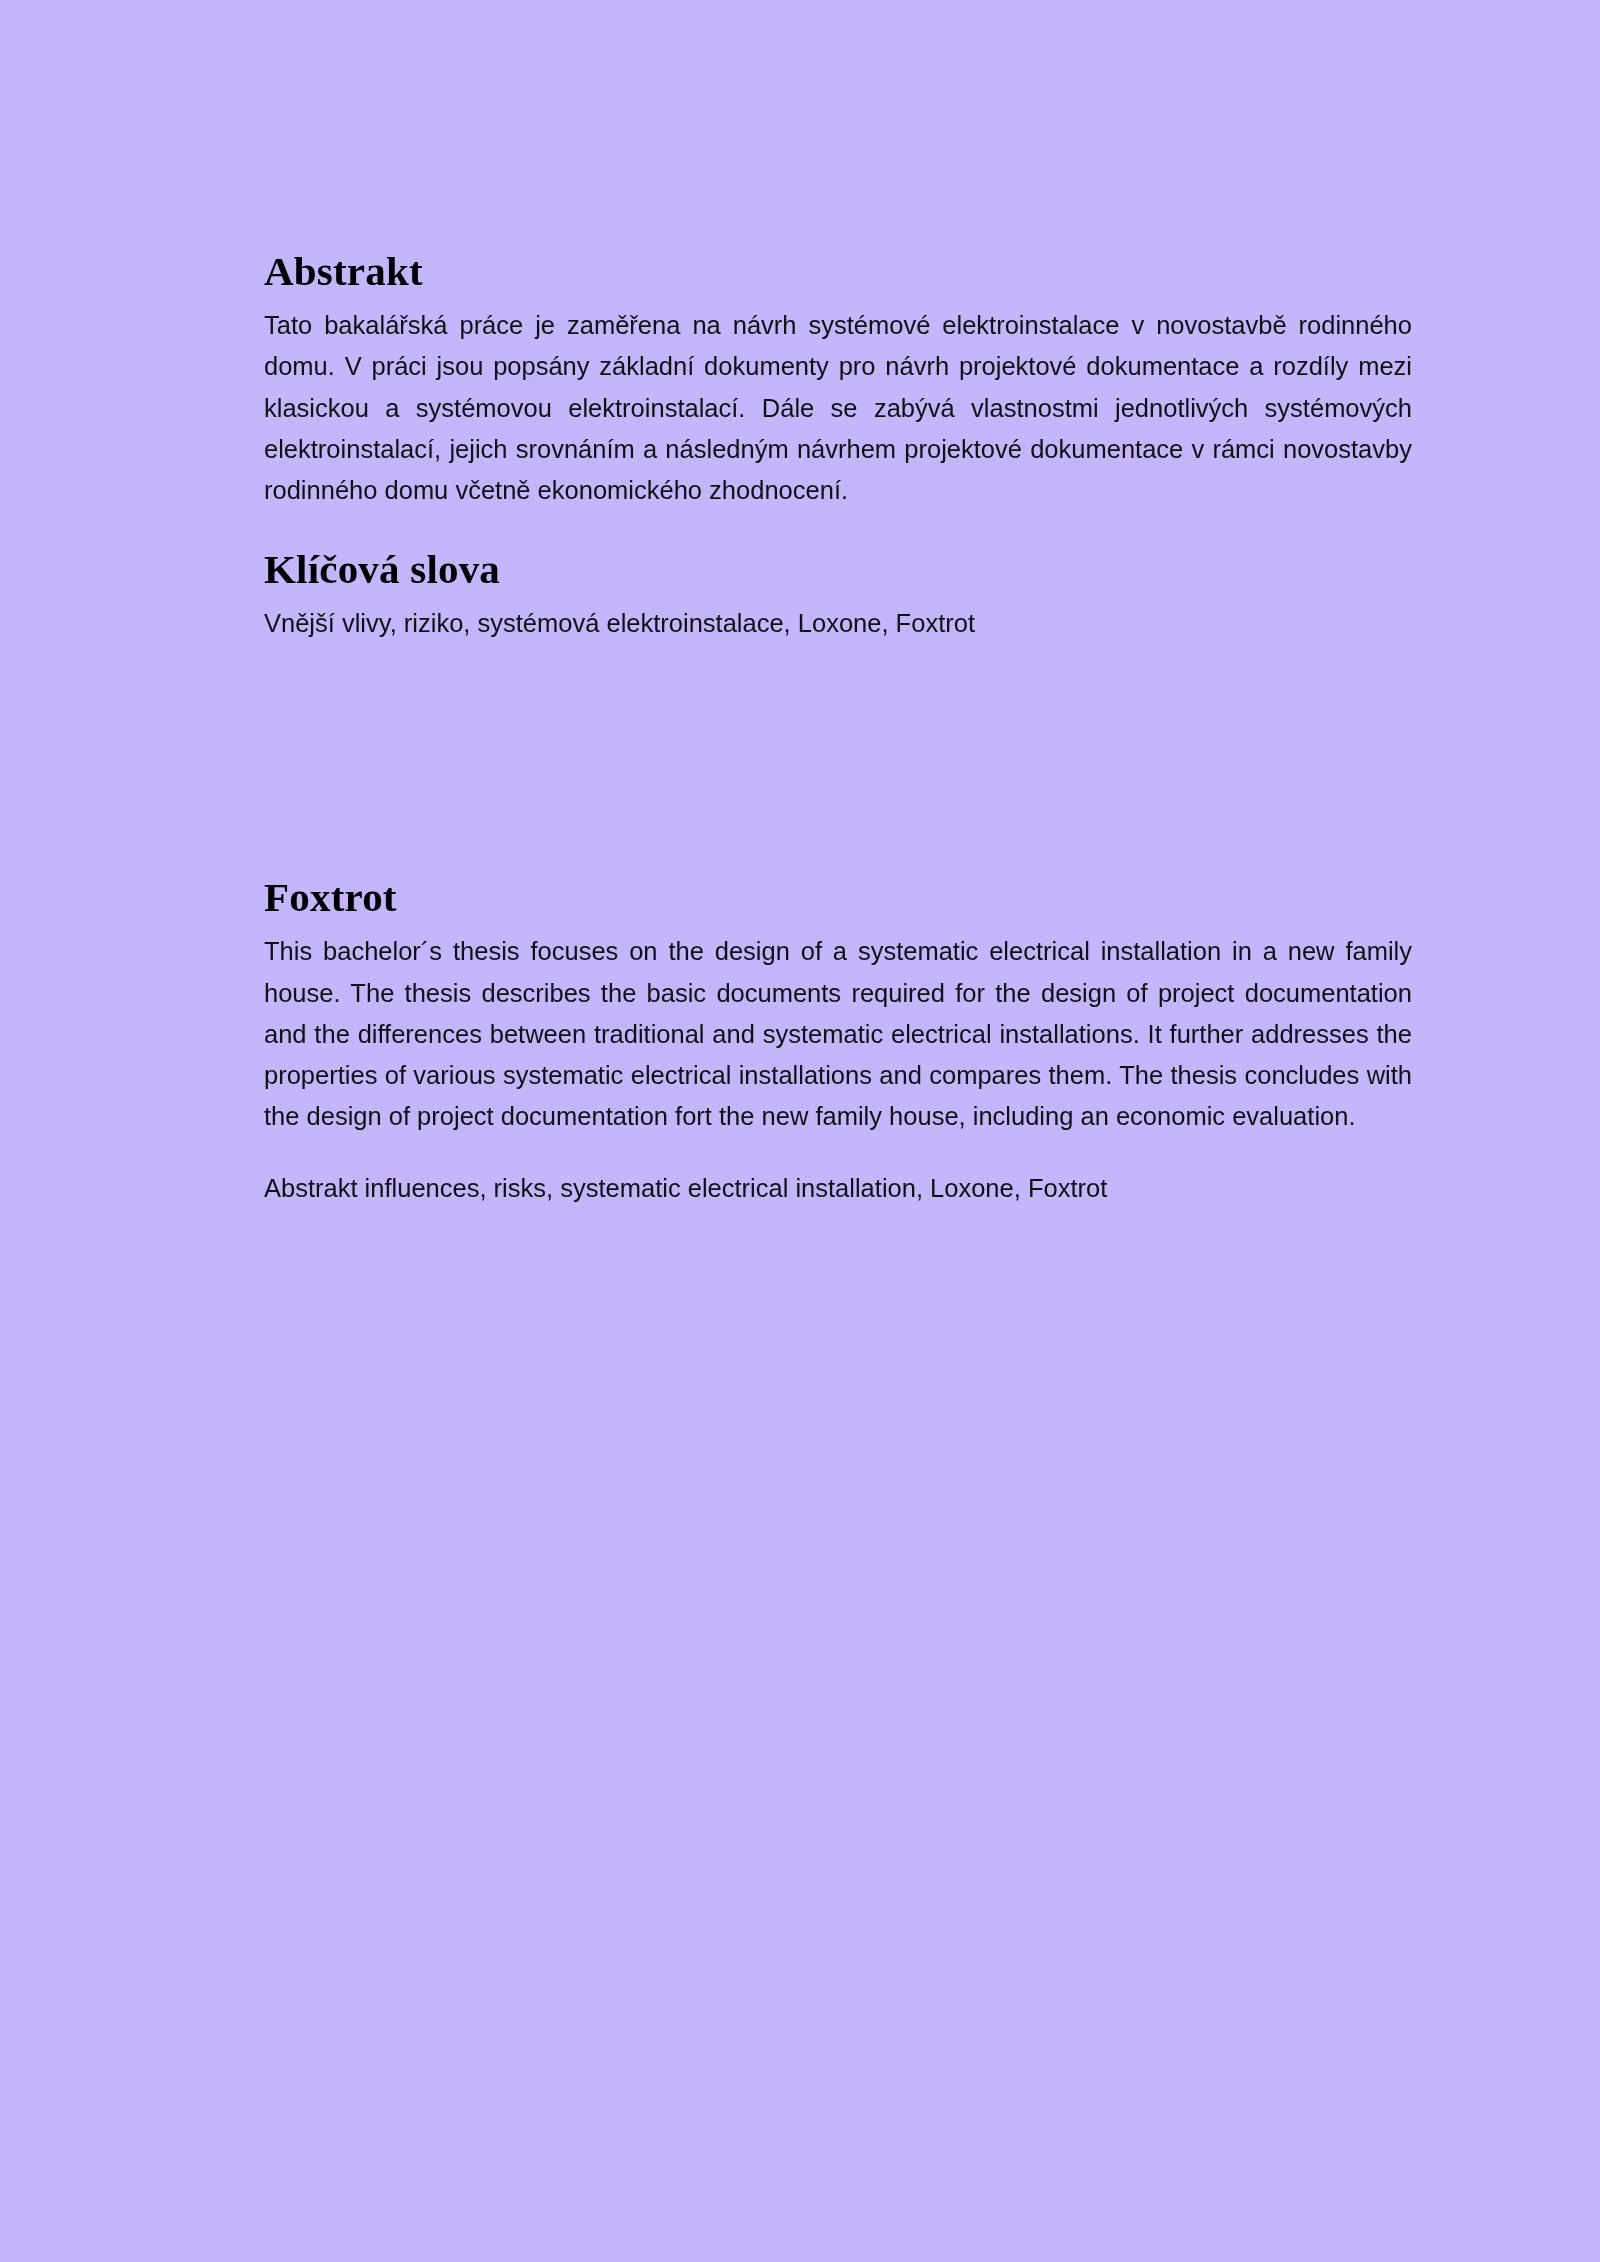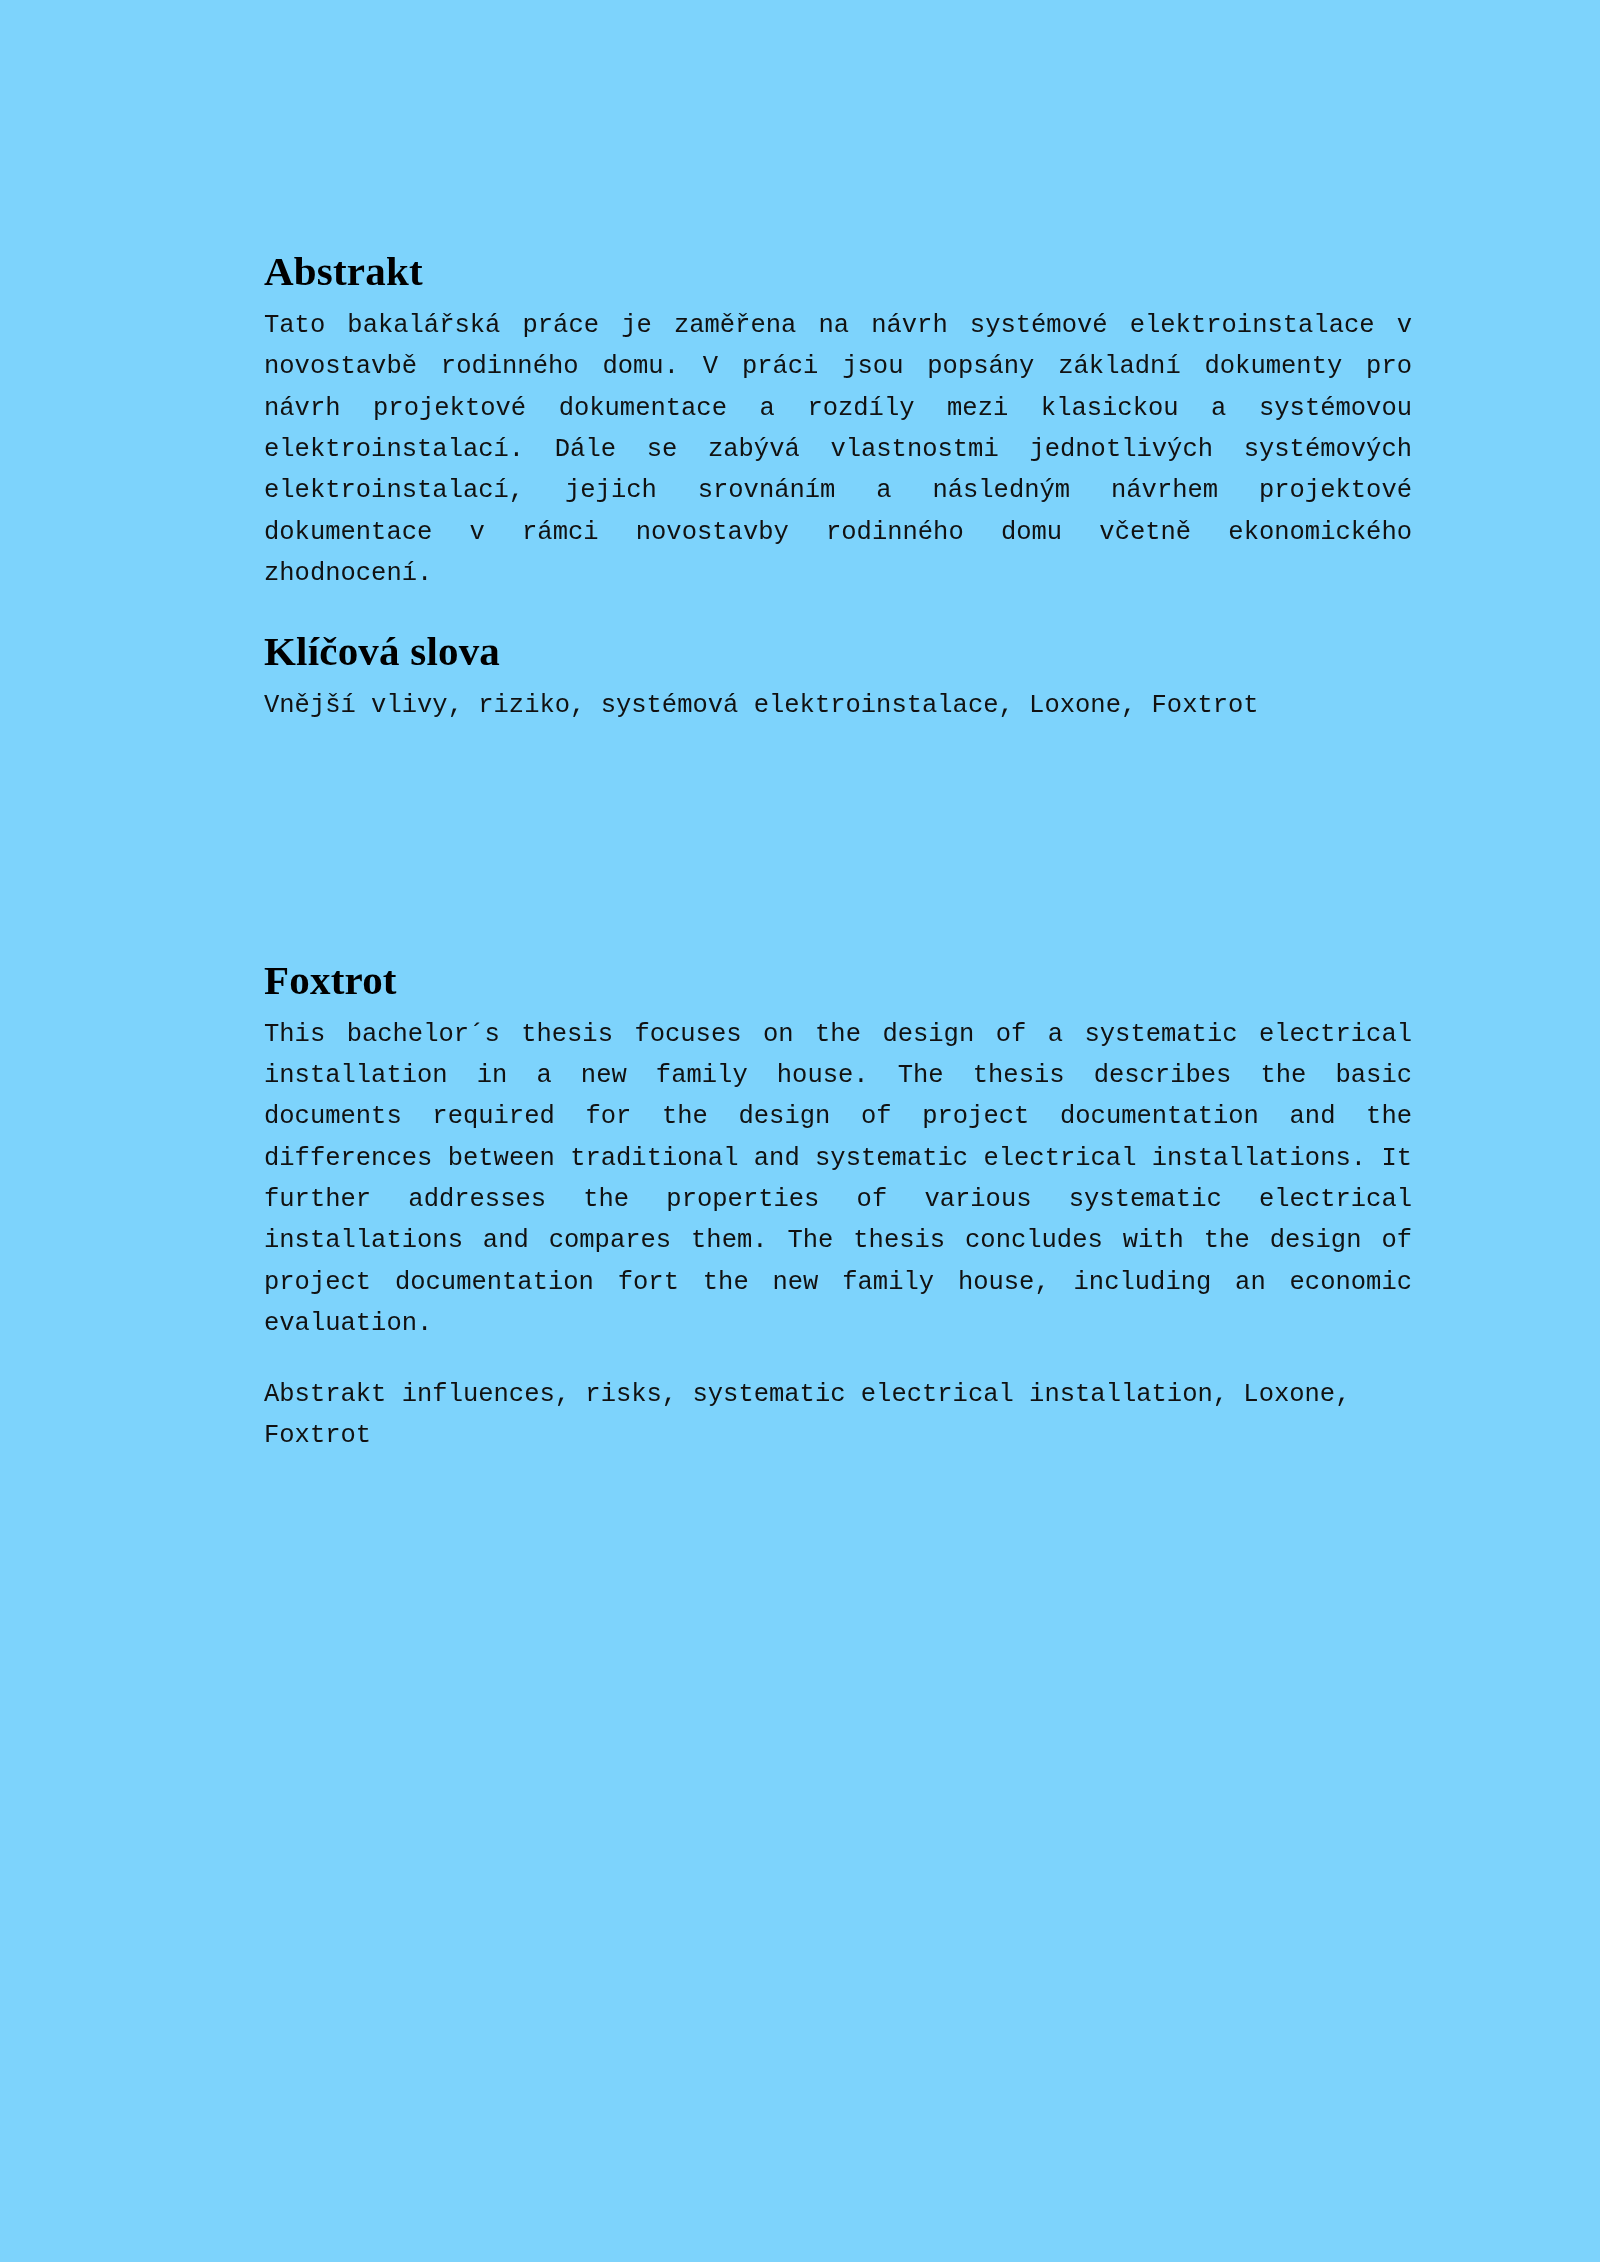--- a/index.html
+++ b/index.html
@@ -4,42 +4,42 @@
 <style>
   html, body {
     margin: 0;
     padding: 0;
     background: #ffffff;
   }
   .page {
     position: relative;
     width: 1600px;
     height: 2262px;
-    background: #7dd3fc;
+    background: #c4b5fd;
     margin: 0 auto;
     overflow: hidden;
     box-sizing: border-box;
   }
   .content {
     position: absolute;
     left: 264px;
     top: 248px;
     width: 1148px;
   }
   h1.heading {
     font-family: "Liberation Serif", "DejaVu Serif", serif;
     font-weight: bold;
     font-size: 41px;
     line-height: 1.15;
     color: #000000;
     margin: 0 0 10px 0;
     letter-spacing: 0.2px;
   }
   p.para {
-    font-family: Liberation Mono, monospace;
+    font-family: Liberation Sans, sans-serif;
     font-size: 25.5px;
     line-height: 1.62;
     color: #111111;
     margin: 0;
     text-align: justify;
     text-justify: inter-word;
     hyphens: none;
   }
   p.para.single {
     text-align: left;

